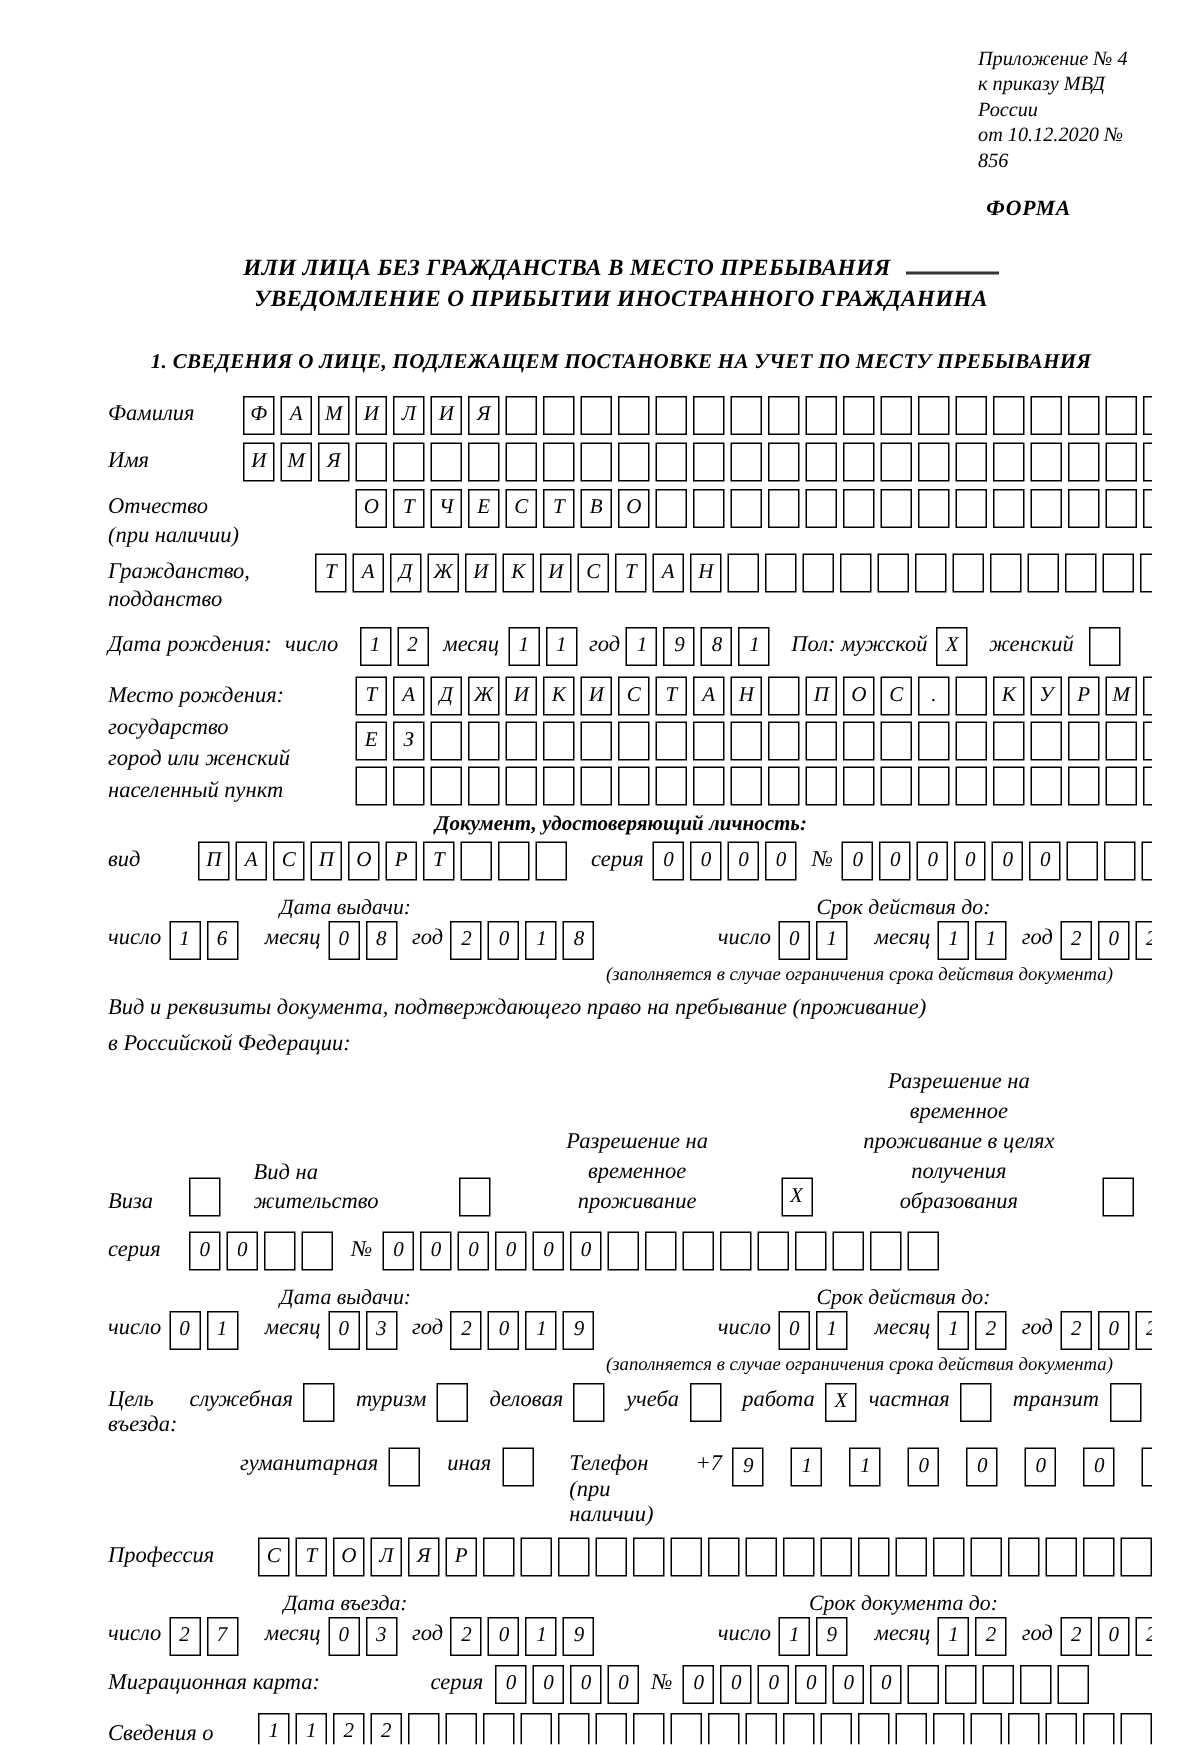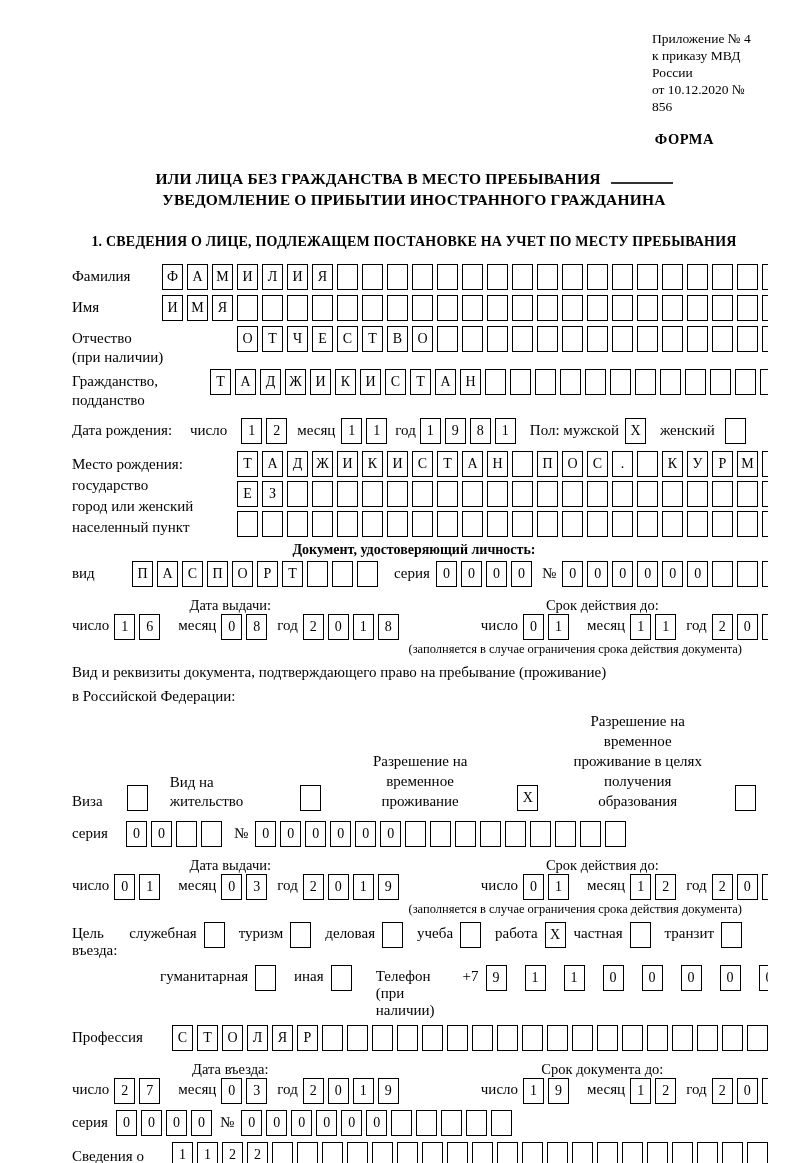--- a/index.html
+++ b/index.html
@@ -2,20 +2,21 @@
 <html><head>
 <meta charset="utf-8">
 <style>
   * { margin:0; padding:0; box-sizing:border-box; }
   html,body { background:#ffffff; }
   .page {
     width:736px; height:1163px; background:#fff; color:#000;
     font-family:"Liberation Serif","DejaVu Serif",serif;
     padding:30px 12px 0 40px; position:relative; overflow:hidden; margin:0 auto;
     font-size:15px;
+    font-style:italic;
   }
   
   .appendix { margin-left:580px; font-size:13.5px; line-height:17px; }
   .appendix .note { font-size:12.5px; line-height:15px; margin-top:4px; }
   .forma { text-align:right; padding-right:42px; font-weight:bold; font-size:14.5px; margin-top:16px; letter-spacing:0.5px; }
   
   .title { text-align:center; font-weight:bold; font-size:15.5px; line-height:21px; margin-top:20px; letter-spacing:0.2px; }
   .blank-line { display:inline-block; width:62px; border-bottom:2px solid #333; height:14px; margin-left:10px; }
   .sec1 { font-weight:bold; font-size:14px; margin-top:24px; text-align:center; letter-spacing:0.2px; }
   .formbody { margin-top:14px; }
@@ -613,20 +614,21 @@
         <span class="cells">
             <span class="cell">2</span>
             <span class="cell">0</span>
             <span class="cell">2</span>
             <span class="cell">5</span>
           </span>
       </span>
     </div>
 
     <div class="row mcrow" style="margin-bottom:6px">
+      <span class="rlabel" style="width:215px">Миграционная карта:</span>
       <span class="rlabel" style="margin-right:8px">серия</span>
       <span class="cells" style="margin-right:8px">
           <span class="cell">0</span>
           <span class="cell">0</span>
           <span class="cell">0</span>
           <span class="cell">0</span>
         </span>
       <span class="rlabel" style="margin-right:7px">№</span>
       <span class="cells">
           <span class="cell">0</span>

